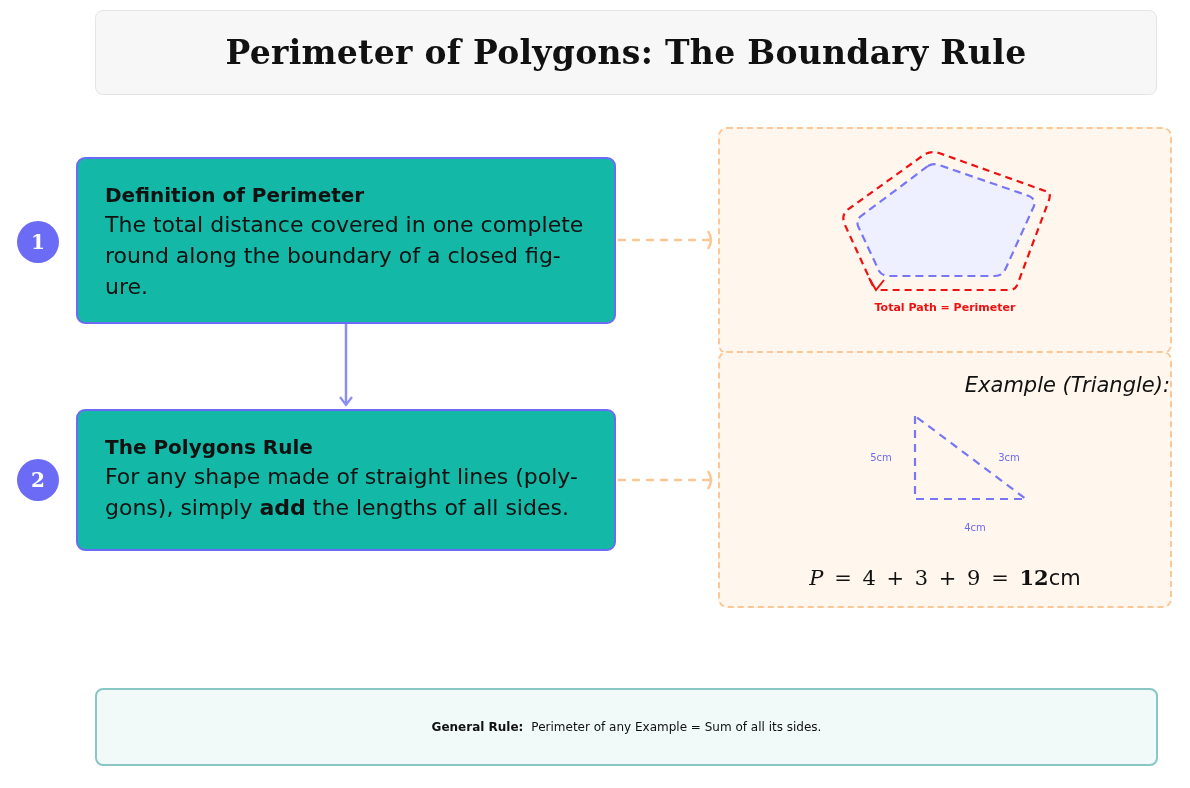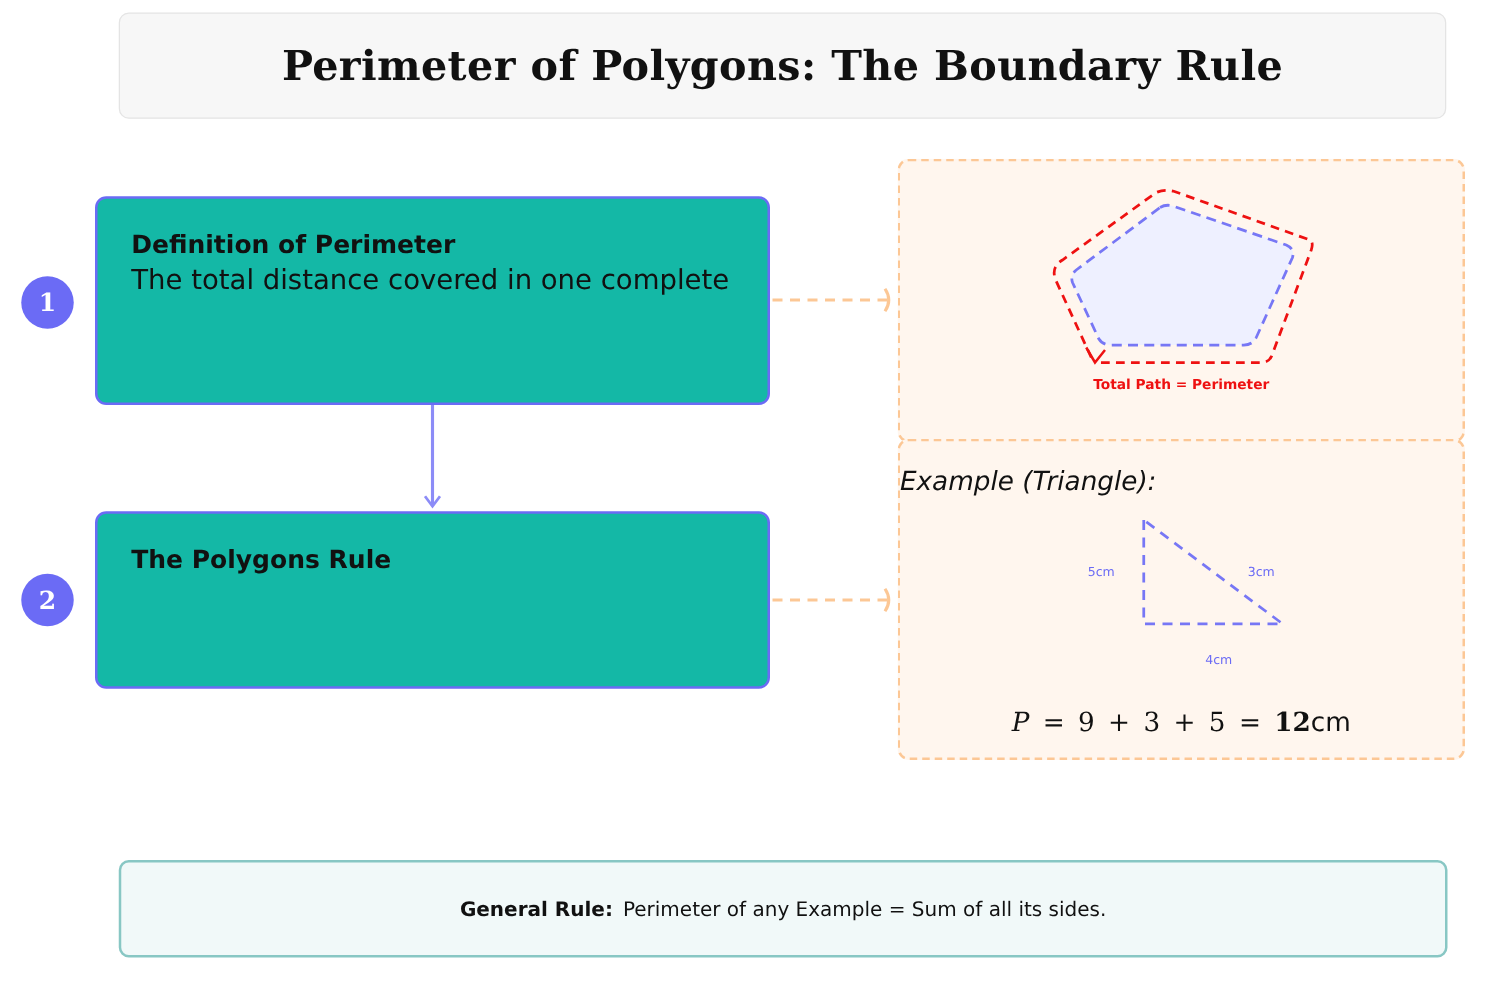--- a/index.html
+++ b/index.html
@@ -25,62 +25,68 @@
              background: #6b6bf5; color: #fff; display: flex; align-items: center; justify-content: center;
              font-family: "DejaVu Serif", serif; font-weight: bold; font-size: 20px; }
     .badge.b1 { top: 221px; }
     .badge.b2 { top: 459px; }
 
     .panel { position: absolute; left: 718px; width: 454px; box-sizing: border-box;
              background: #fff6ee; border: 2px dashed #fcc795; border-radius: 9px; }
     .panel.p1 { top: 127px; height: 227px; }
     .panel.p2 { top: 351px; height: 257px; }
 
-    .ex-title { position: absolute; left: 0; right: 0; top: 20px; text-align: left;
+    .ex-title { position: absolute; left: 0; right: 0; top: 20px; text-align: right;
                 font-style: italic; font-size: 21px; color: #111; }
     .formula { position: absolute; left: 0; right: 0; top: 212px; text-align: center;
                font-family: "DejaVu Serif", serif; font-size: 21px; color: #111; word-spacing: 4px; }
     .formula .var { font-style: italic; }
     .formula .num { font-weight: bold; }
     .formula .unit { font-family: "DejaVu Sans", sans-serif; margin-top: 26px; }
 
     .footer-box { position: absolute; left: 95px; top: 688px; width: 1063px; height: 78px;
                   background: #f1f9f9; border: 2px solid #88c7c4; border-radius: 8px; box-sizing: border-box;
-                  display: flex; align-items: center; justify-content: center; font-size: 16px; }
+                  display: flex; align-items: center; justify-content: center; font-size: 12px; }
     .footer-box b { margin-right: 8px; }
 
     svg.overlay { position: absolute; left: 0; top: 0; pointer-events: none; }
   </style>
 </head>
 <body>
 
 <div class="title-box">
   <h1>Perimeter of Polygons: The Boundary Rule</h1>
 </div>
 
 <div class="badge b1">1</div>
 <div class="step-box s1">
   <div class="step-title">Definition of Perimeter</div>
   <div class="step-text">
     <div>The total distance covered in one complete</div>
+    <div>round along the boundary of a closed fig-</div>
+    <div>ure.</div>
   </div>
 </div>
 
 <div class="badge b2">2</div>
 <div class="step-box s2">
   <div class="step-title">The Polygons Rule</div>
+  <div class="step-text">
+    <div>For any shape made of straight lines (poly-</div>
+    <div><span>gons), simply </span><b>add</b><span> the lengths of all sides.</span></div>
+  </div>
 </div>
 
 <div class="panel p1"></div>
 <div class="panel p2">
   <div class="ex-title">Example (Triangle):</div>
   <div class="formula">
     <span class="var">P</span>
     <span>=</span>
-    <span>9 + 3 + 5</span>
+    <span>4 + 3 + 9</span>
     <span>=</span>
     <span style="word-spacing:0"><span class="num">12</span><span class="unit">cm</span></span>
   </div>
 </div>
 
 <svg class="overlay" width="1190" height="788">
 
   <g>
     <line x1="346" y1="324" x2="346" y2="404" stroke="#8c8cf7" stroke-width="2.5"></line>
     <polyline points="340,397 346,405 352,397" fill="none" stroke="#8c8cf7" stroke-width="2.2"></polyline>

